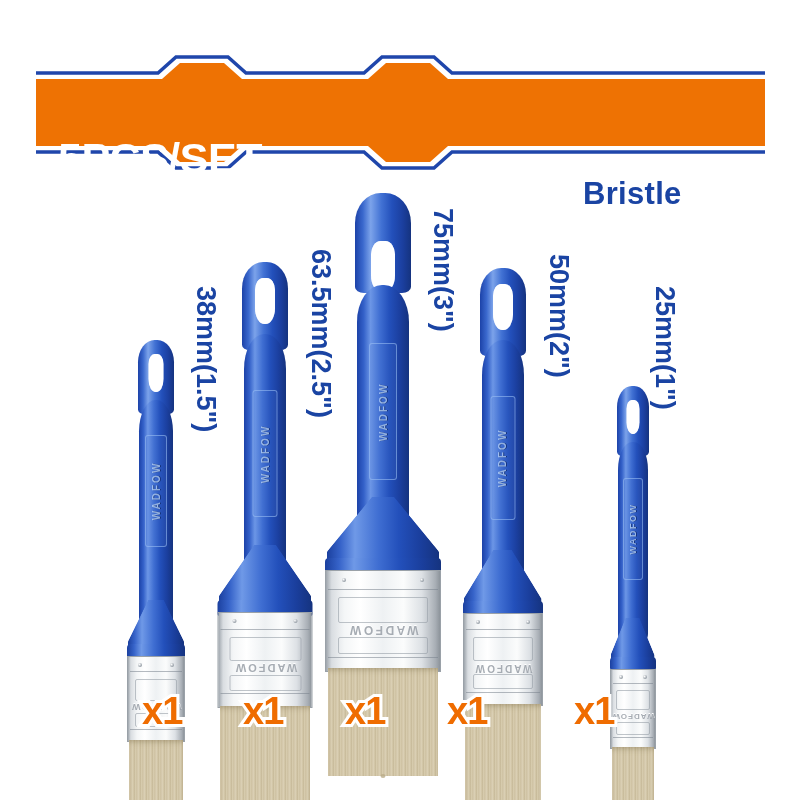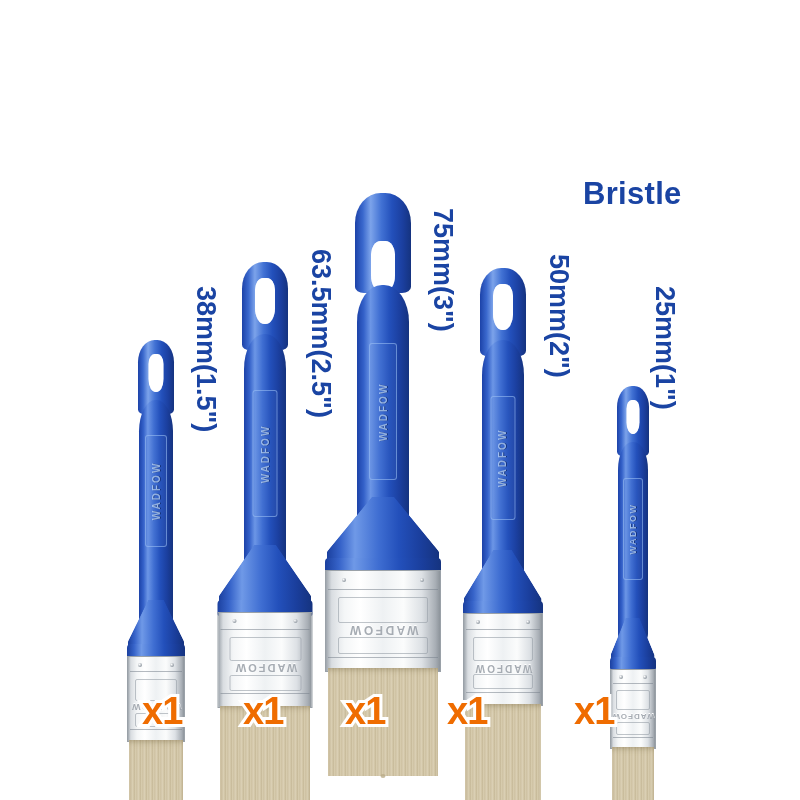--- a/index.html
+++ b/index.html
@@ -270,20 +270,32 @@
     color: #1a44a3;
     white-space: nowrap;
     letter-spacing: 0px;
   }
 </style>
 </head>
 <body>
 
 <div id="stage">
 
+  <div id="banner">
+    <svg id="banner-svg" width="800" height="115" viewBox="0 0 800 115">
+
+      <path d="M36,18 L158,18 L176,2 L228,2 L246,18 L364,18 L382,2 L434,2 L452,18 L765,18" fill="none" stroke="#1f46ab" stroke-width="3.5"></path>
+
+      <path d="M36,24 L162,24 L180,8 L224,8 L242,24 L368,24 L386,8 L430,8 L448,24 L765,24
+               L765,91 L448,91 L430,107 L386,107 L368,91 L242,91 L224,107 L180,107 L162,91 L36,91 Z" fill="#ee7203"></path>
+
+      <path d="M36,97 L158,97 L176,113 L228,113 L246,97 L364,97 L382,113 L434,113 L452,97 L765,97" fill="none" stroke="#1f46ab" stroke-width="3.5"></path>
+    </svg>
+    <div id="banner-label">5PCS/SET</div>
+  </div>
 
   <div id="bristle-heading">Bristle</div>
 
   <div class="brush" style="left:106px; width:100px; height:500px;">
     <div class="cap" style="width:36px; height:74px; top:40px;">
       <div class="hole" style="width:15px; height:38px; top:14px; border-radius:40% 40% 48% 48% / 26% 26% 34% 34%;"></div>
     </div>
     <div class="shaft" style="width:34px; height:225px; top:100px;">
     </div>
     <div class="brand-plate" style="width:20px; height:110px; top:135px;">

